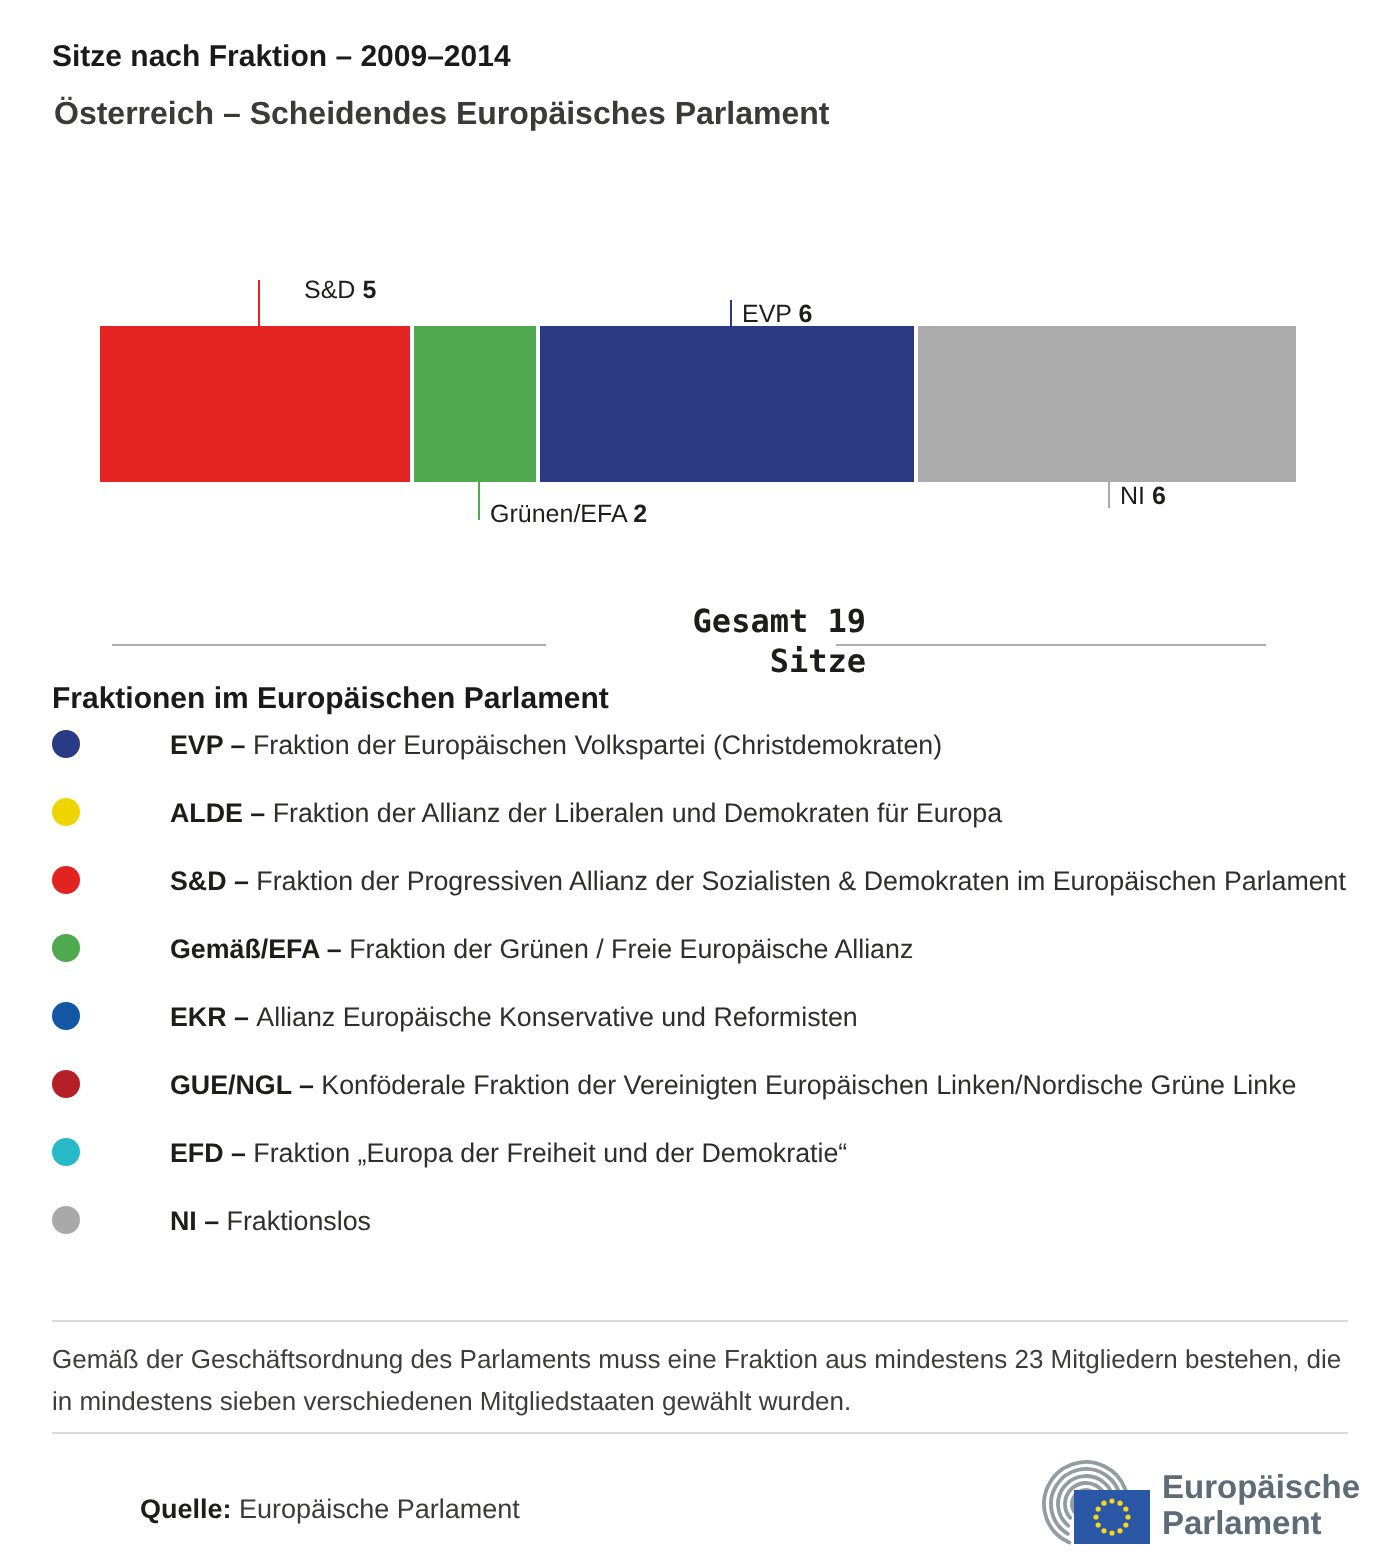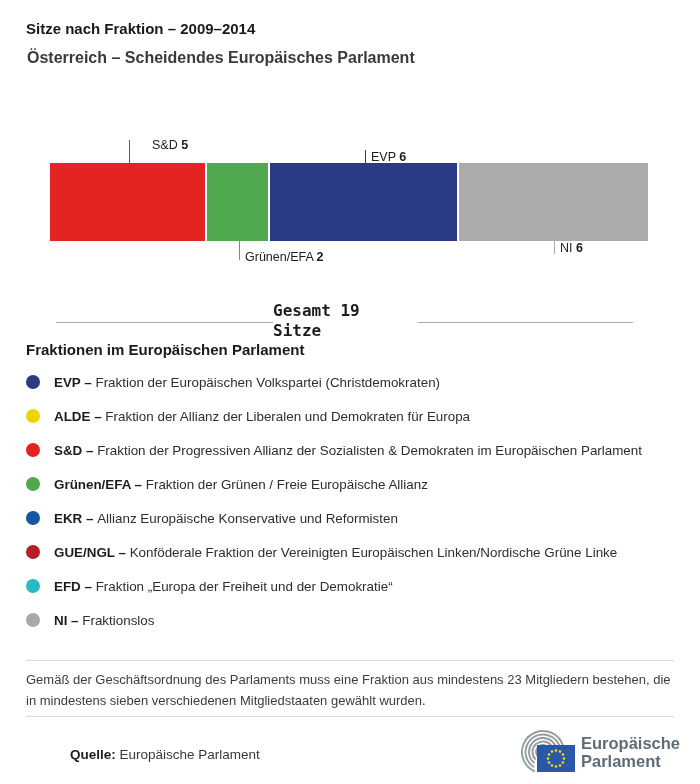--- a/index.html
+++ b/index.html
@@ -16,28 +16,28 @@
   .bar-seg:not(:last-child){border-right:2px solid #ffffff;}
 
   .callout-tick{position:absolute;width:1px;}
   .callout-label{position:absolute;font-size:12.5px;color:#1d1d1b;white-space:nowrap;}
   .callout-label b{font-weight:bold;}
 
   
   .total-line{position:absolute;top:322px;height:1px;background:#adadad;}
   #total-line-left{left:56px;width:217px;}
   #total-line-right{left:418px;width:215px;}
-  #total-label{position:absolute;left:273px;top:301px;width:160px;text-align:left;
+  #total-label{position:absolute;left:273px;top:301px;width:160px;text-align:right;
                font-family:"DejaVu Sans Mono",monospace;font-weight:bold;font-size:16px;
                line-height:20px;color:#1d1d1b;}
 
   
   #legend-heading{position:absolute;left:26px;top:341px;margin:0;font-size:15px;font-weight:bold;color:#1a1a1a;}
   #legend{position:absolute;left:26px;top:365px;width:660px;}
-  .legend-row{display:flex;align-items:center;height:34px;}
+  .legend-row{display:flex;align-items:flex-start;height:34px;gap:31px;}
   .legend-dot{width:14px;height:14px;border-radius:50%;margin-right:14px;flex:0 0 14px;}
   .legend-text{font-size:13.4px;color:#2e2e2d;white-space:nowrap;}
   .legend-text b{font-weight:bold;color:#1d1d1b;}
 
   
   .divider{position:absolute;left:26px;width:648px;height:1px;background:#d9d9d9;}
   #divider-top{top:660px;}
   #divider-bottom{top:716px;}
   #footnote{position:absolute;left:26px;top:669px;width:652px;margin:0;font-size:13px;
             line-height:21px;color:#3d3d3c;}
@@ -88,21 +88,21 @@
       <div class="legend-row">
         <span class="legend-dot" style="background: rgb(238, 213, 0);"></span>
         <span class="legend-text"><b>ALDE – </b><span>Fraktion der Allianz der Liberalen und Demokraten für Europa</span></span>
       </div>
       <div class="legend-row">
         <span class="legend-dot" style="background: rgb(227, 35, 34);"></span>
         <span class="legend-text"><b>S&amp;D – </b><span>Fraktion der Progressiven Allianz der Sozialisten &amp; Demokraten im Europäischen Parlament</span></span>
       </div>
       <div class="legend-row">
         <span class="legend-dot" style="background: rgb(79, 169, 78);"></span>
-        <span class="legend-text"><b>Grünen/EFA – </b><span>Fraktion der Grünen / Freie Europäische Allianz</span></span>
+        <span class="legend-text"><b>Gemäß/EFA – </b><span>Fraktion der Grünen / Freie Europäische Allianz</span></span>
       </div>
       <div class="legend-row">
         <span class="legend-dot" style="background: rgb(19, 86, 163);"></span>
         <span class="legend-text"><b>EKR – </b><span>Allianz Europäische Konservative und Reformisten</span></span>
       </div>
       <div class="legend-row">
         <span class="legend-dot" style="background: rgb(180, 32, 37);"></span>
         <span class="legend-text"><b>GUE/NGL – </b><span>Konföderale Fraktion der Vereinigten Europäischen Linken/Nordische Grüne Linke</span></span>
       </div>
       <div class="legend-row">

